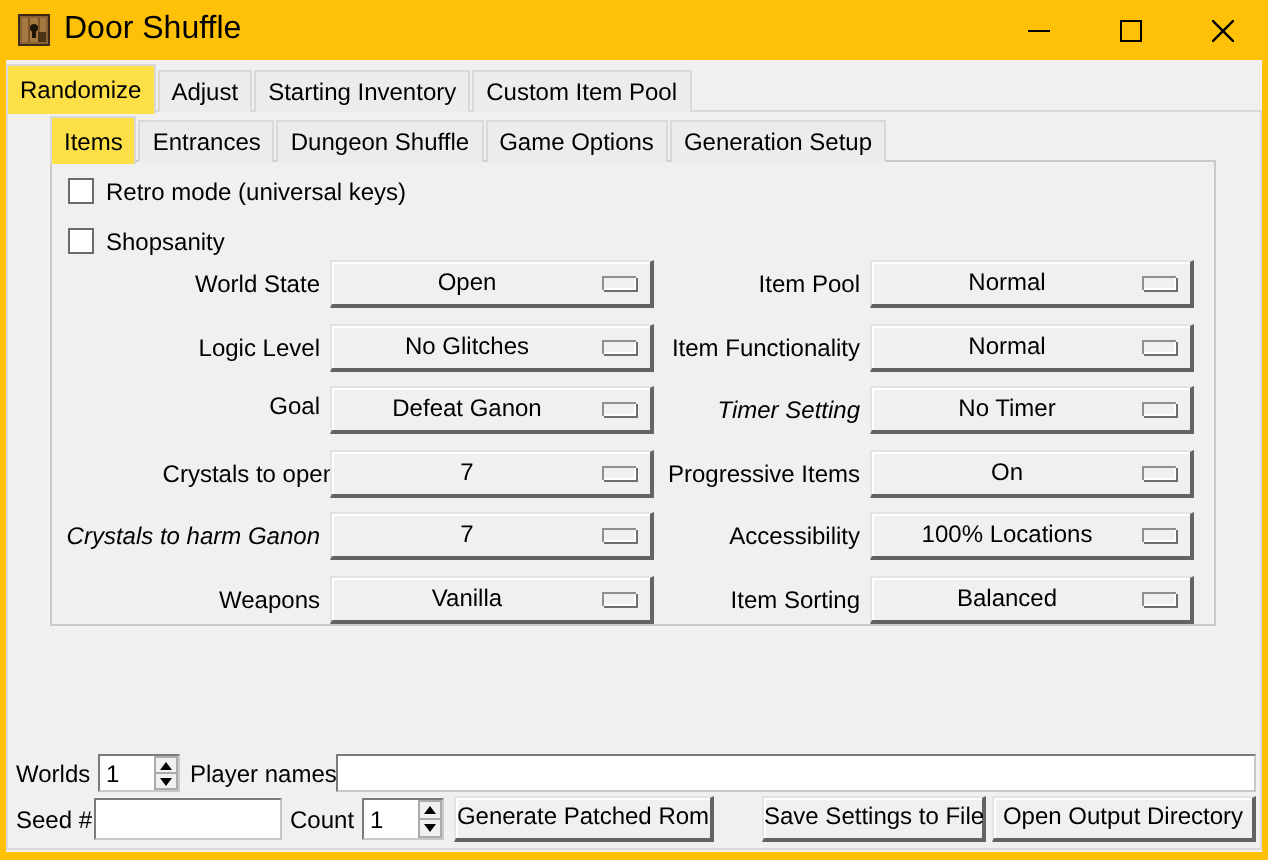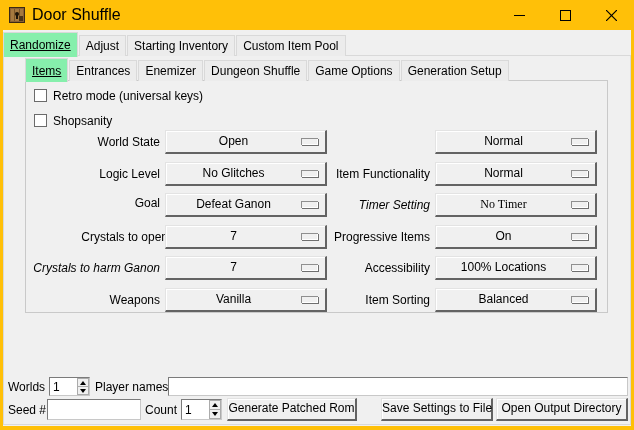--- a/index.html
+++ b/index.html
@@ -27,22 +27,22 @@
   
   .tabrow { position:absolute; display:flex; align-items:flex-end; z-index:3; }
   .tabrow-outer { left:3px; top:31px; height:25px; }
   .tabrow-inner { left:25px; top:57px; height:24px; }
   .tab {
     background:#ececec; border:1px solid #d9d9d9; border-bottom:none;
     padding:3px 6px 3px 6px; height:21px; line-height:15px; white-space:nowrap;
     margin-right:1px; color:#000;
   }
   .tab.active {
-    background:#86efac; height:25px; padding-top:5px; position:relative;
-    margin-bottom:-1px; z-index:4;text-decoration:underline;
+    background:#fde047; height:25px; padding-top:5px; position:relative;
+    margin-bottom:-1px; z-index:4;
   }
   .tabrow-inner .tab.active { height:24px; padding-top:5px; }
 
   .pane-outer {
     position:absolute; left:3px; top:55px; width:628px; height:370px;
     background:#f0f0f0; border:1px solid #d9d9d9; z-index:1;
   }
   .pane-inner {
     position:absolute; left:25px; top:80px; width:583px; height:233px;
     background:#f0f0f0; border:1px solid #c9c9c9; z-index:2;
@@ -158,21 +158,20 @@
     <div class="tab active"><span>Randomize</span></div>
     <div class="tab"><span>Adjust</span></div>
     <div class="tab"><span>Starting Inventory</span></div>
     <div class="tab"><span>Custom Item Pool</span></div>
   </div>
 
   <div class="pane-inner"></div>
   <div class="tabrow tabrow-inner">
     <div class="tab active"><span>Items</span></div>
     <div class="tab"><span>Entrances</span></div>
-    <div class="tab"><span>Enemizer</span></div>
     <div class="tab"><span>Dungeon Shuffle</span></div>
     <div class="tab"><span>Game Options</span></div>
     <div class="tab"><span>Generation Setup</span></div>
   </div>
 
   <div class="checkbox" style="left:34px; top:89px;"></div>
   <div class="cb-label" style="left:53px; top:89px;">Retro mode (universal keys)</div>
   <div class="checkbox" style="left:34px; top:114px;"></div>
   <div class="cb-label" style="left:53px; top:114px;">Shopsanity</div>
 
@@ -200,31 +199,32 @@
   <div class="dd col-l" style="top:256px;">
     <span class="dd-value">7</span>
     <span class="dd-ind"></span>
   </div>
   <div class="opt-label col-l" style="top:288px;">Weapons</div>
   <div class="dd col-l" style="top:288px;">
     <span class="dd-value">Vanilla</span>
     <span class="dd-ind"></span>
   </div>
 
+  <div class="opt-label col-r" style="top:130px;">Item Pool</div>
   <div class="dd col-r" style="top:130px;">
     <span class="dd-value">Normal</span>
     <span class="dd-ind"></span>
   </div>
   <div class="opt-label col-r" style="top:162px;">Item Functionality</div>
   <div class="dd col-r" style="top:162px;">
     <span class="dd-value">Normal</span>
     <span class="dd-ind"></span>
   </div>
   <div class="opt-label col-r" style="top:193px;font-style:italic;">Timer Setting</div>
-  <div class="dd col-r" style="top:193px;font-family:Liberation Serif, serif;">
+  <div class="dd col-r" style="top:193px;">
     <span class="dd-value">No Timer</span>
     <span class="dd-ind"></span>
   </div>
   <div class="opt-label col-r" style="top:225px;">Progressive Items</div>
   <div class="dd col-r" style="top:225px;">
     <span class="dd-value">On</span>
     <span class="dd-ind"></span>
   </div>
   <div class="opt-label col-r" style="top:256px;">Accessibility</div>
   <div class="dd col-r" style="top:256px;">

